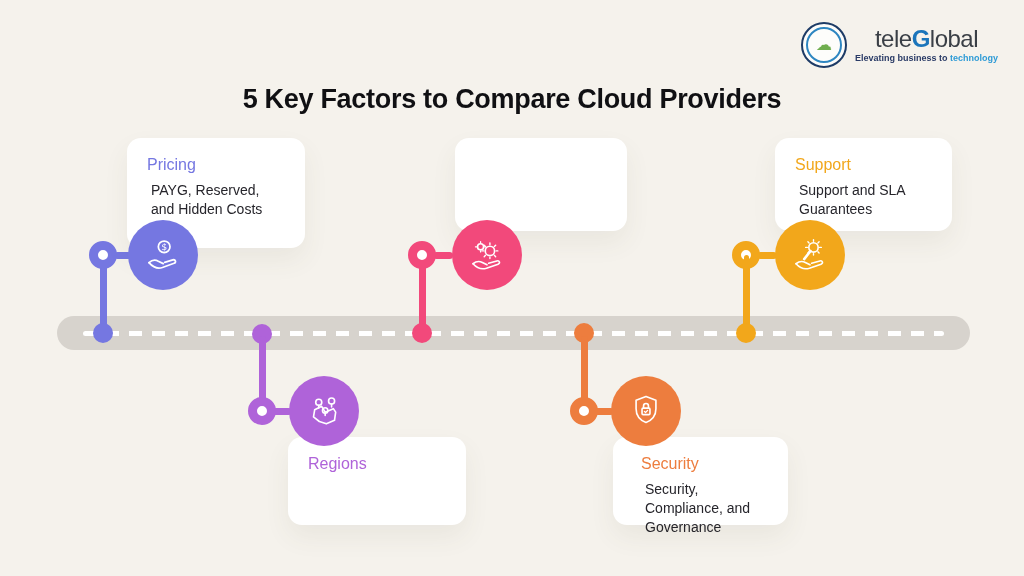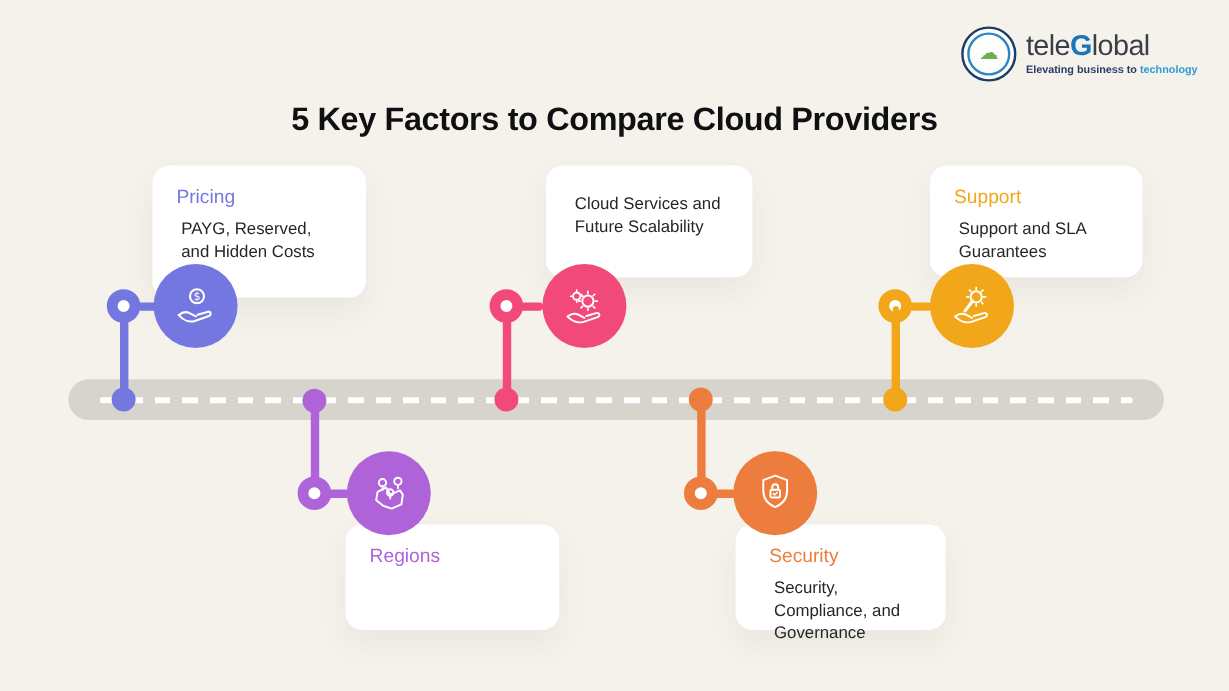--- a/index.html
+++ b/index.html
@@ -10,21 +10,21 @@
   .title{position:absolute;left:0;top:52px;width:1024px;text-align:center;
          font-size:27px;font-weight:800;color:#101013;letter-spacing:-.3px;margin-top:32px;}
 
   
   .logo{position:absolute;top:22px;right:26px;display:flex;align-items:center;gap:8px;}
   .logo-mark{width:42px;height:42px;border-radius:50%;border:2px solid #1d3b66;
              display:flex;align-items:center;justify-content:center;background:#fdfdfb;}
   .logo-mark-inner{width:32px;height:32px;border-radius:50%;border:2px solid #2e86c1;
              display:flex;align-items:center;justify-content:center;color:#6fae4e;font-size:16px;line-height:1;}
   .logo-text{display:flex;flex-direction:column;}
-  .logo-name{font-size:24px;line-height:1;color:#3a3f46;font-weight:500;letter-spacing:-.5px;}
+  .logo-name{font-size:24px;line-height:1;color:#3a3f46;font-weight:500;letter-spacing:-.5px;text-align:center;}
   .logo-name .accent{color:#1b75bb;font-weight:700;}
   .logo-tagline{font-size:9px;margin-top:2px;color:#2a3b66;font-weight:600;}
   .logo-tagline .accent{color:#2e9bd6;}
 
   
   .road{position:absolute;left:57px;top:316px;width:913px;height:34px;border-radius:17px;background:#d7d3cd;}
   .road-line{position:absolute;left:26px;right:26px;top:50%;height:5px;margin-top:-2.5px;border-radius:3px;
      background:repeating-linear-gradient(to right,#ffffff 0,#ffffff 13px,transparent 13px,transparent 23px);}
 
   
@@ -102,21 +102,20 @@
           <path d="M19 19.8 l0 2"></path>
       </svg>
     </div>
     <div class="card" style="left:288px;top:437px;width:178px;height:88px;">
       <div class="card-title">Regions</div>
     </div>
   </div>
 
   <div class="factor" style="--c: #f2497b;">
     <div class="card" style="left:455px;top:138px;width:172px;height:93px;">
-      <div class="card-desc">Cloud Services and Future Scalability</div>
     </div>
     <div class="stem" style="left:419px;top:262px;height:72px;"></div>
     <div class="road-dot" style="left:412px;top:323px;"></div>
     <div class="link-h" style="left:433px;top:252px;width:20px;"></div>
     <div class="donut" style="left:408px;top:241px;"></div>
     <div class="big-circle" style="left:452px;top:220px;">
       <svg viewBox="0 0 36 36" fill="none" stroke="#fff" stroke-width="1.4" stroke-linecap="round" stroke-linejoin="round">
         <circle cx="20.5" cy="14.5" r="4"></circle>
         <g stroke-width="1.2">
             <path d="M20.5 9.2v-1.6M20.5 19.8v1.3M25.8 14.5h1.5M13.7 14.5h1.5M24.3 10.7l1.1-1.1M16.7 18.3l-1.1 1.1M24.3 18.3l1.1 1.1M16.7 10.7l-1.1-1.1"></path>

